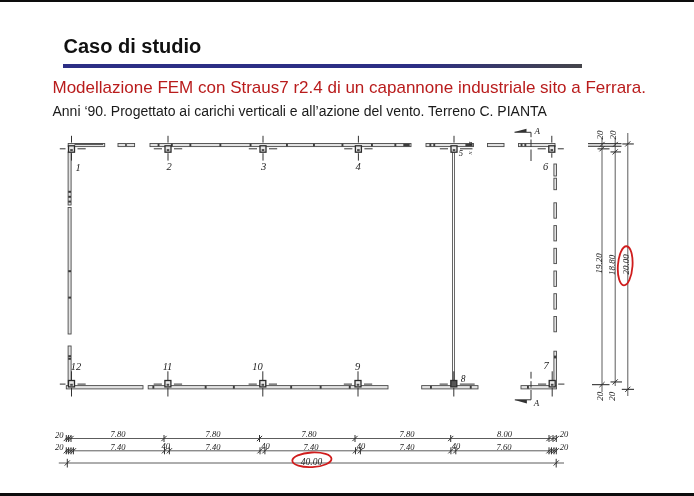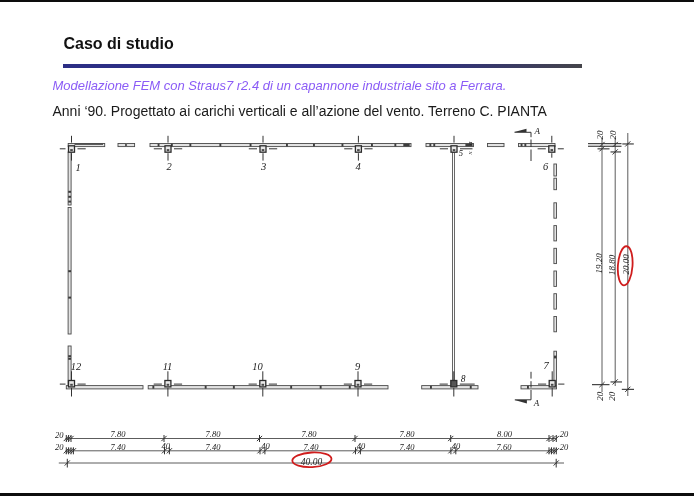--- a/index.html
+++ b/index.html
@@ -7,25 +7,25 @@
        font-family:"Liberation Sans",sans-serif;overflow:hidden;}
   .abs{position:absolute;}
 </style>
 </head>
 <body>
 
 <div class="abs" style="left:0;top:0;width:694px;height:2px;background:#0d0d0d;"></div>
 
 <div class="abs" style="left:0;top:493px;width:694px;height:3px;background:#0d0d0d;"></div>
 
-<div class="abs" style="left:63.5px;top:34.7px;font-size:16px;font-weight:bold;color:#111;letter-spacing:0px;white-space:nowrap;text-align:center;">Caso di studio</div>
+<div class="abs" style="left:63.5px;top:34.7px;font-size:20px;font-weight:bold;color:#111;letter-spacing:0px;white-space:nowrap;text-align:center;">Caso di studio</div>
 
 <div class="abs" style="left:63px;top:63.8px;width:519px;height:4.4px;background:linear-gradient(to right,#2c2e85 0%,#2c2e85 68%,#45454a 100%);"></div>
 
-<div class="abs" style="left:52.5px;top:77.8px;font-size:13px;color:#8b5cf6;white-space:nowrap;font-style:italic;">Modellazione FEM con Straus7 r2.4 di un capannone industriale sito a Ferrara.</div>
+<div class="abs" style="left:52.5px;top:77.8px;font-size:17px;color:#b91c1c;white-space:nowrap;">Modellazione FEM con Straus7 r2.4 di un capannone industriale sito a Ferrara.</div>
 
 <div class="abs" style="left:52.5px;top:103px;font-size:14px;color:#1a1a1a;white-space:nowrap;">Anni ‘90. Progettato ai carichi verticali e all’azione del vento. Terreno C. PIANTA</div>
 
 <svg class="abs" style="left:0;top:0;" width="694" height="496" viewBox="0 0 694 496">
 
 <rect x="68.2" y="143.5" width="36.5" height="3.1" fill="#e3e3e3" stroke="#4a4a4a" stroke-width="0.9"></rect>
 <rect x="74.5" y="143.6" width="28.5" height="1.2" fill="#3c3c3c"></rect>
 
 <rect x="118" y="143.5" width="7.5" height="3.1" fill="#e3e3e3" stroke="#4a4a4a" stroke-width="0.9"></rect>
 

